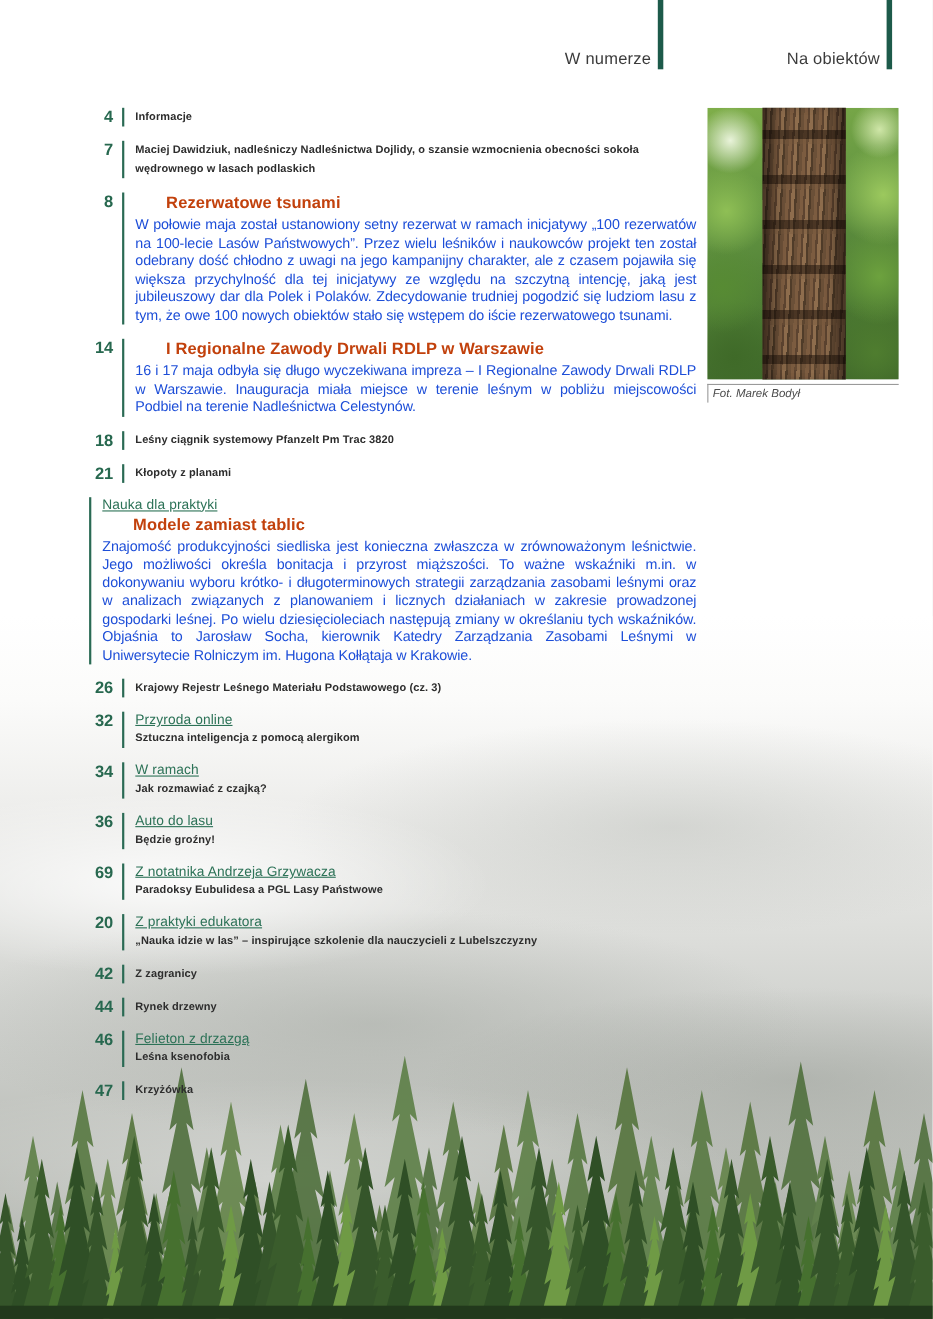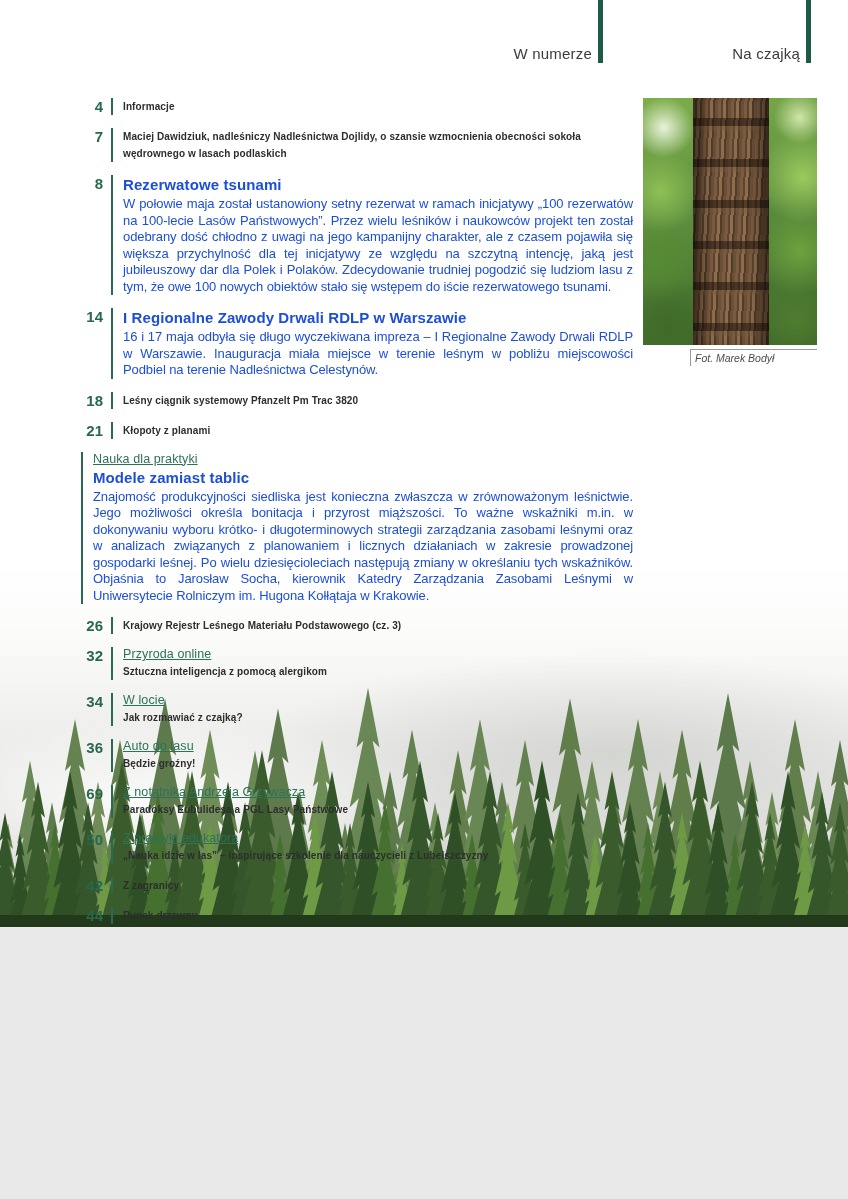--- a/index.html
+++ b/index.html
@@ -1,18 +1,18 @@
 <!DOCTYPE html>
 <html><head>
 <meta charset="utf-8">
 <style>
   * { margin:0; padding:0; box-sizing:border-box; }
   html,body { background:#e9e9e9; }
   .page {
-    position:relative; width:848px; height:927px; margin:0 auto;
+    position:relative; width:848px; height:1199px; margin:0 auto;
     background:#ffffff; overflow:hidden;
     font-family:"Liberation Sans", sans-serif;
     -webkit-font-smoothing:antialiased;
   }
 
   
   .sky {
     position:absolute; left:0; top:560px; width:848px; height:639px;
     background:
       radial-gradient(ellipse 420px 120px at 18% 38%, rgba(255,255,255,0.85), rgba(255,255,255,0) 70%),
@@ -40,21 +40,21 @@
     font-weight:bold; font-size:15px; line-height:17px; color:#27684f;
   }
   .rule { flex:0 0 2px; width:2px; background:#2a6a54; margin-left:8px; margin-right:10px; }
   .content { flex:1; min-width:0; }
   .kicker { font-size:12.5px; line-height:14px; color:#2c7257; margin-bottom:2px; letter-spacing:0.1px;text-decoration:underline; }
   .title-plain { font-size:10px; line-height:17px; font-weight:bold; color:#2d2d2d; letter-spacing:0.1px; }
   .title-plain .t-rest { font-weight:bold; }
   .entry-7 .title-plain { font-weight:normal; }
   .entry-7 .t-lead { font-weight:bold;text-align:right; }
   .entry-7 .t-rest { font-weight:normal; font-weight:600; }
-  .title-green { font-size:15px; line-height:19px; font-weight:bold; color:#1d4ed8; letter-spacing:0.1px; }
+  .title-green { font-size:15px; line-height:19px; font-weight:bold; color:#c2410c; letter-spacing:0.1px;margin-left:28px; }
   .body {
     margin-top:2px; font-size:13px; line-height:16.5px; color:#1d4ed8;
     text-align:justify; letter-spacing:-0.1px;
   }
 
   
   .cover { position:absolute; left:643px; top:98px; width:174px; }
   .cover-photo { position:relative; width:174px; height:247px; overflow:hidden; }
   .foliage {
     position:absolute; inset:0;
@@ -78,21 +78,21 @@
         rgba(25,15,8,0)    0px 28px,
         rgba(25,15,8,0.50) 28px 36px,
         rgba(118,88,60,0.35) 36px 41px),
       repeating-linear-gradient(93deg,
         #7c5c40 0px 3px, #5d4430 3px 5px, #8e6d4d 5px 8px, #503c29 8px 10px, #6b5038 10px 13px);
     box-shadow: inset 9px 0 12px rgba(10,6,3,0.55), inset -9px 0 12px rgba(10,6,3,0.55);
   }
   .cover-caption {
     margin-top:4px; border-top:1px solid #9a9a9a; border-left:1px solid #9a9a9a;
     padding:2px 0 0 4px; height:17px;
-    font-style:italic; font-size:10.5px; color:#4c4c4c;margin-left:47px;
+    font-style:italic; font-size:10.5px; color:#4c4c4c;
   }
 </style>
 </head>
 <body>
 
 <div class="page">
 
   <div class="sky"></div>
 
   <svg class="forest" viewBox="0 0 848 270" preserveAspectRatio="none">
@@ -193,21 +193,21 @@
         <use href="#tr" transform="translate(805,270) scale(1.0)" fill="#6f9a45"></use>
         <use href="#tr" transform="translate(822,270) scale(1.3)" fill="#35552a"></use>
         <use href="#tr" transform="translate(840,270) scale(1.2)" fill="#3a5c2c"></use>
     </g>
     <rect x="0" y="258" width="848" height="12" fill="#22391c"></rect>
   </svg>
 
   <div class="hbar left" style="background:#1d5a4a"></div>
   <div class="hbar right" style="background:#1d5a4a"></div>
   <div class="header-label left">W numerze</div>
-  <div class="header-label right">Na czajką</div>
+  <div class="header-label right">Na obiektów</div>
 
   <div class="toc">
 
     <div class="entry">
       <div class="num">4</div>
       <div class="rule"></div>
       <div class="content">
           <div class="title-plain">Informacje</div>
         </div>
     </div>
@@ -277,21 +277,21 @@
       <div class="content">
         <div class="kicker">Przyroda online</div>
         <div class="title-plain">Sztuczna inteligencja z pomocą alergikom</div>
       </div>
     </div>
 
     <div class="entry">
       <div class="num">34</div>
       <div class="rule"></div>
       <div class="content">
-        <div class="kicker">W locie</div>
+        <div class="kicker">W ramach</div>
         <div class="title-plain">Jak rozmawiać z czajką?</div>
       </div>
     </div>
 
     <div class="entry">
       <div class="num">36</div>
       <div class="rule"></div>
       <div class="content">
         <div class="kicker">Auto do lasu</div>
         <div class="title-plain">Będzie groźny!</div>
@@ -301,21 +301,21 @@
     <div class="entry">
       <div class="num">69</div>
       <div class="rule"></div>
       <div class="content">
         <div class="kicker">Z notatnika Andrzeja Grzywacza</div>
         <div class="title-plain">Paradoksy Eubulidesa a PGL Lasy Państwowe</div>
       </div>
     </div>
 
     <div class="entry">
-      <div class="num">50</div>
+      <div class="num">20</div>
       <div class="rule"></div>
       <div class="content">
         <div class="kicker">Z praktyki edukatora</div>
         <div class="title-plain">„Nauka idzie w las” – inspirujące szkolenie dla nauczycieli z Lubelszczyzny</div>
       </div>
     </div>
 
     <div class="entry">
       <div class="num">42</div>
       <div class="rule"></div>

